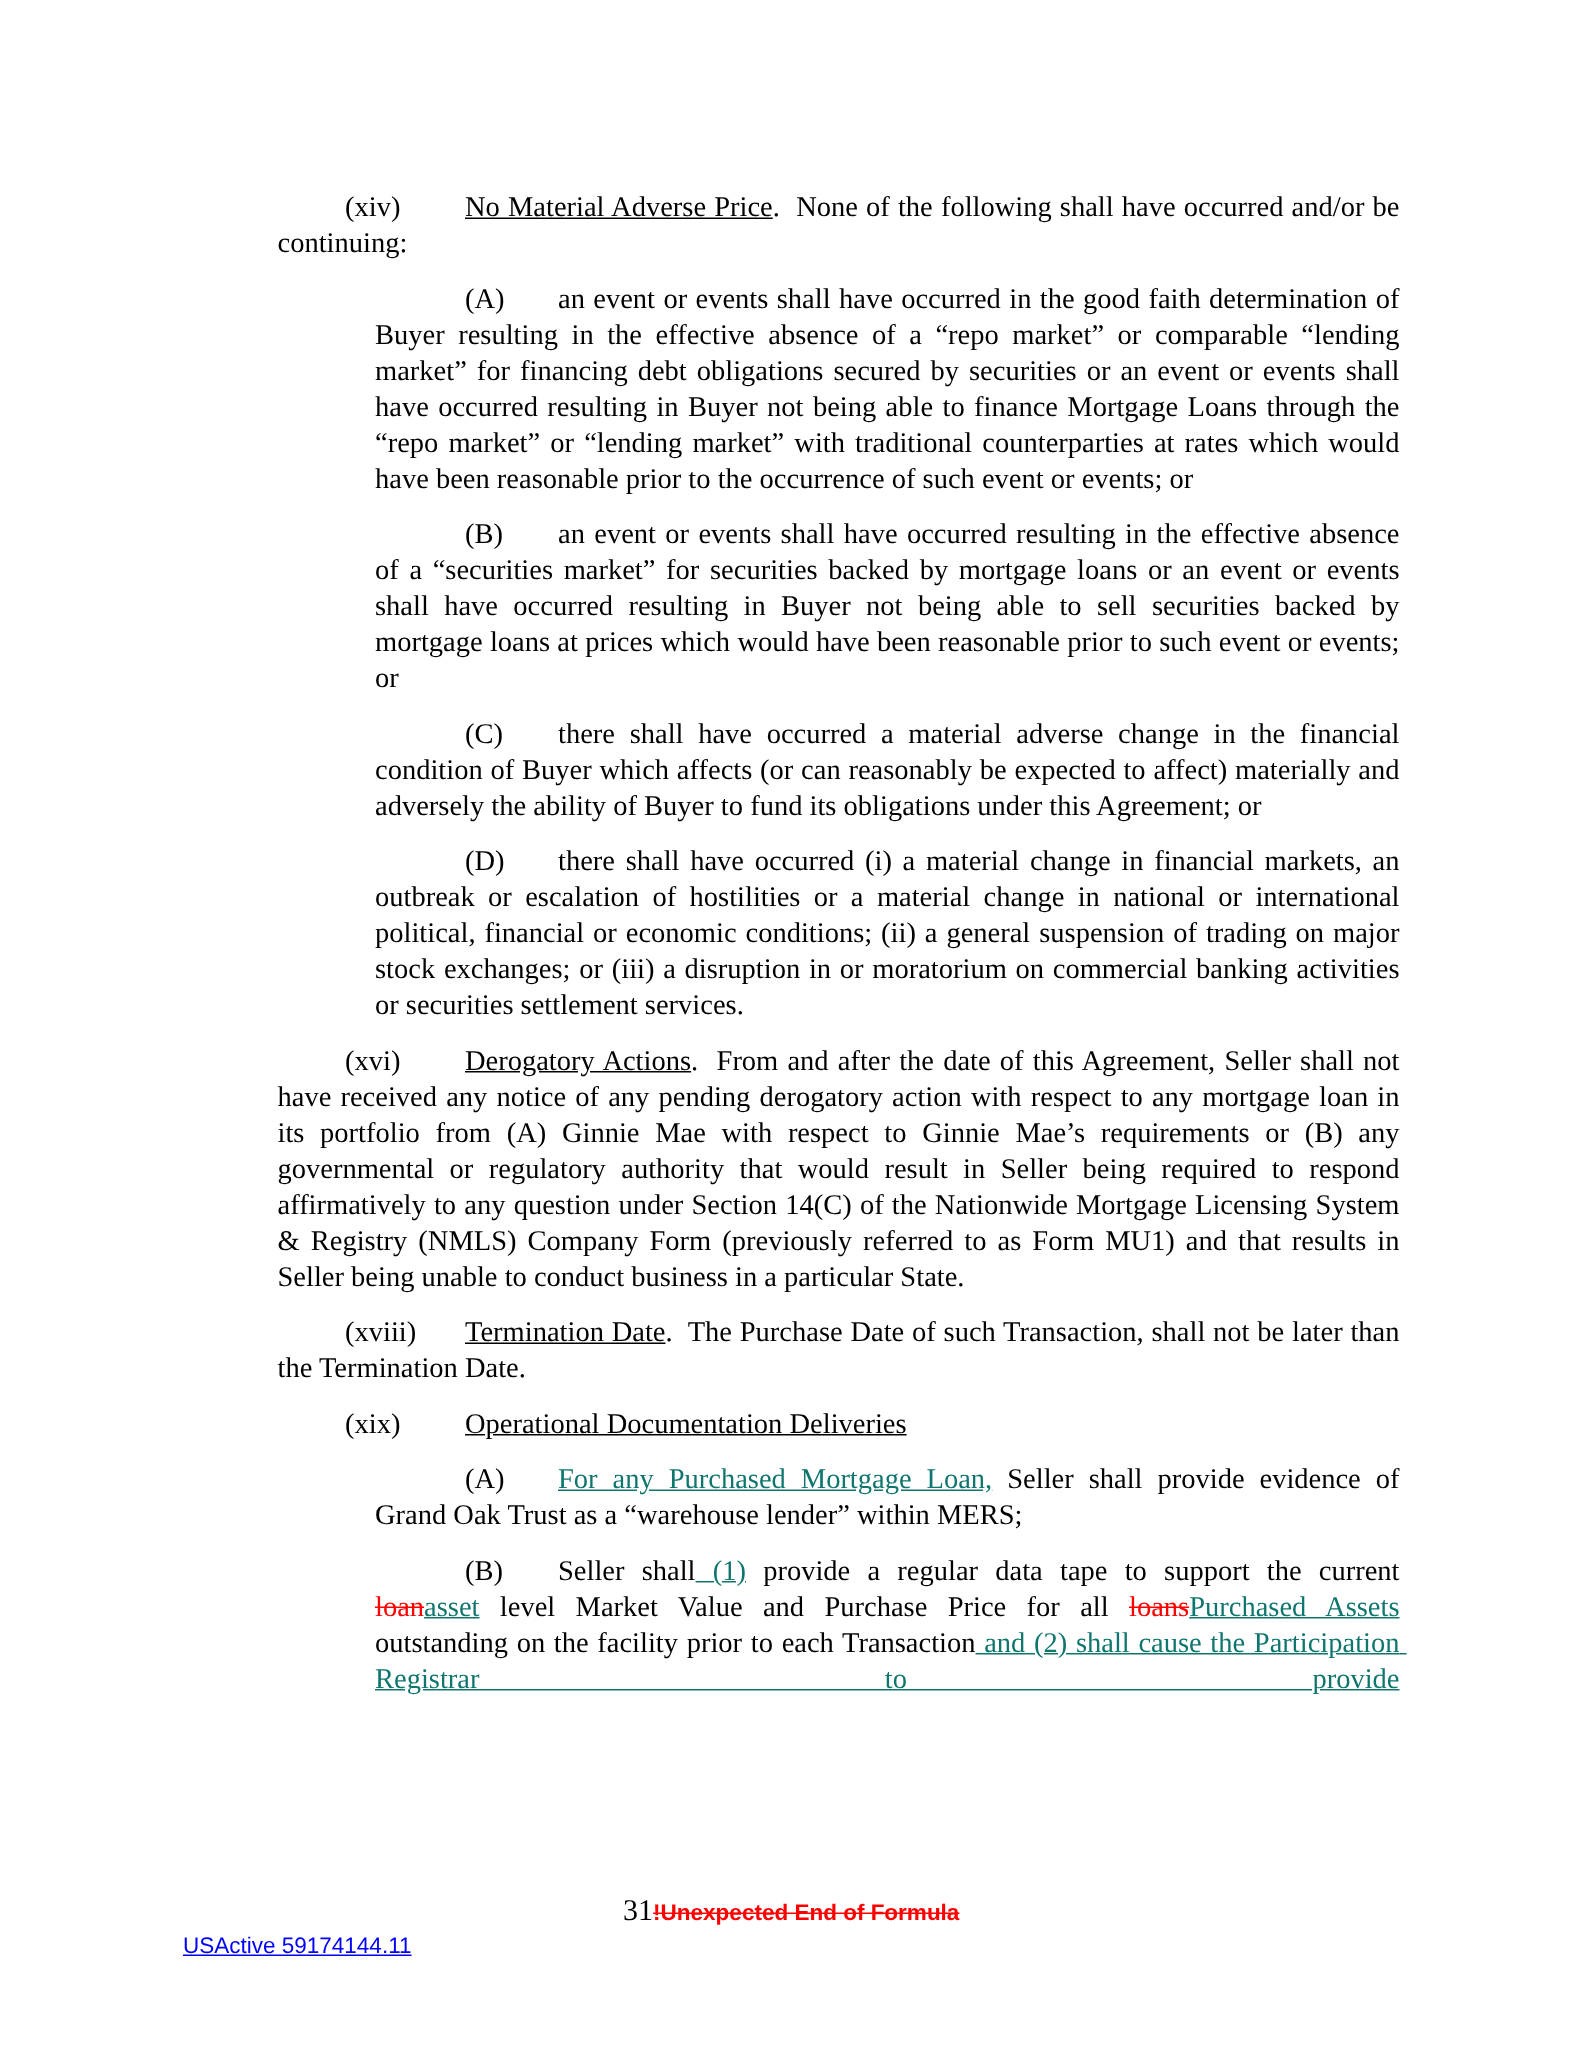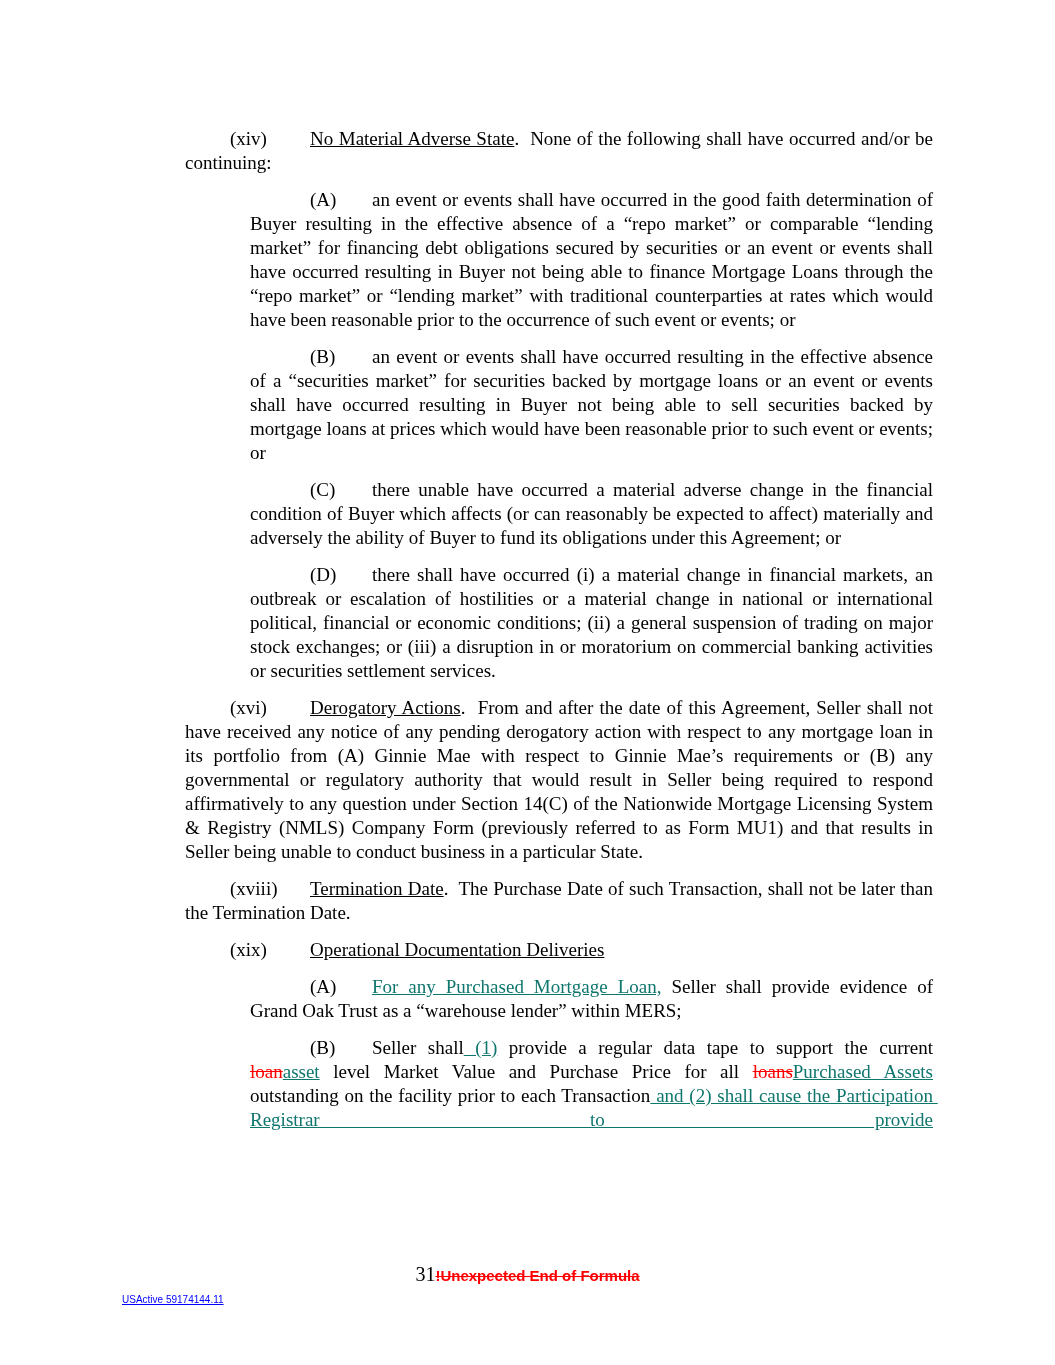--- a/index.html
+++ b/index.html
@@ -59,38 +59,38 @@
     text-decoration: line-through;
   }
   .footer-left {
     position: absolute;
     top: 1288px;
     left: 122px;
     line-height: 18px;
   }
   .docid {
     font-family: "Liberation Sans", sans-serif;
-    font-size: 10px;
+    font-size: 15px;
     color: #0000ff;
     text-decoration: underline;
   }
 </style>
 </head>
 <body>
 
 <div class="page">
   <div class="content">
 
-    <p class="para level1"><span class="num">(xiv)</span><span class="run heading">No Material Adverse State</span><span class="run">.  None of the following shall have occurred and/or be continuing:</span></p>
+    <p class="para level1"><span class="num">(xiv)</span><span class="run heading">No Material Adverse Price</span><span class="run">.  None of the following shall have occurred and/or be continuing:</span></p>
 
     <p class="para level2"><span class="num">(A)</span><span class="run">an event or events shall have occurred in the good faith determination of Buyer resulting in the effective absence of a “repo market” or comparable “lending market” for financing debt obligations secured by securities or an event or events shall have occurred resulting in Buyer not being able to finance Mortgage Loans through the “repo market” or “lending market” with traditional counterparties at rates which would have been reasonable prior to the occurrence of such event or events; or</span></p>
 
     <p class="para level2"><span class="num">(B)</span><span class="run">an event or events shall have occurred resulting in the effective absence of a “securities market” for securities backed by mortgage loans or an event or events shall have occurred resulting in Buyer not being able to sell securities backed by mortgage loans at prices which would have been reasonable prior to such event or events; or</span></p>
 
-    <p class="para level2"><span class="num">(C)</span><span class="run">there unable have occurred a material adverse change in the financial condition of Buyer which affects (or can reasonably be expected to affect) materially and adversely the ability of Buyer to fund its obligations under this Agreement; or</span></p>
+    <p class="para level2"><span class="num">(C)</span><span class="run">there shall have occurred a material adverse change in the financial condition of Buyer which affects (or can reasonably be expected to affect) materially and adversely the ability of Buyer to fund its obligations under this Agreement; or</span></p>
 
     <p class="para level2"><span class="num">(D)</span><span class="run">there shall have occurred (i) a material change in financial markets, an outbreak or escalation of hostilities or a material change in national or international political, financial or economic conditions; (ii) a general suspension of trading on major stock exchanges; or (iii) a disruption in or moratorium on commercial banking activities or securities settlement services.</span></p>
 
 
     <p class="para level1"><span class="num">(xvi)</span><span class="run heading">Derogatory Actions</span><span class="run">.  From and after the date of this Agreement, Seller shall not have received any notice of any pending derogatory action with respect to any mortgage loan in its portfolio from (A) Ginnie Mae with respect to Ginnie Mae’s requirements or (B) any governmental or regulatory authority that would result in Seller being required to respond affirmatively to any question under Section 14(C) of the Nationwide Mortgage Licensing System &amp; Registry (NMLS) Company Form (previously referred to as Form MU1) and that results in Seller being unable to conduct business in a particular State.</span></p>
 
 
     <p class="para level1"><span class="num">(xviii)</span><span class="run heading">Termination Date</span><span class="run">.  The Purchase Date of such Transaction, shall not be later than the Termination Date.</span></p>
 
     <p class="para level1"><span class="num">(xix)</span><span class="run heading">Operational Documentation Deliveries</span></p>

